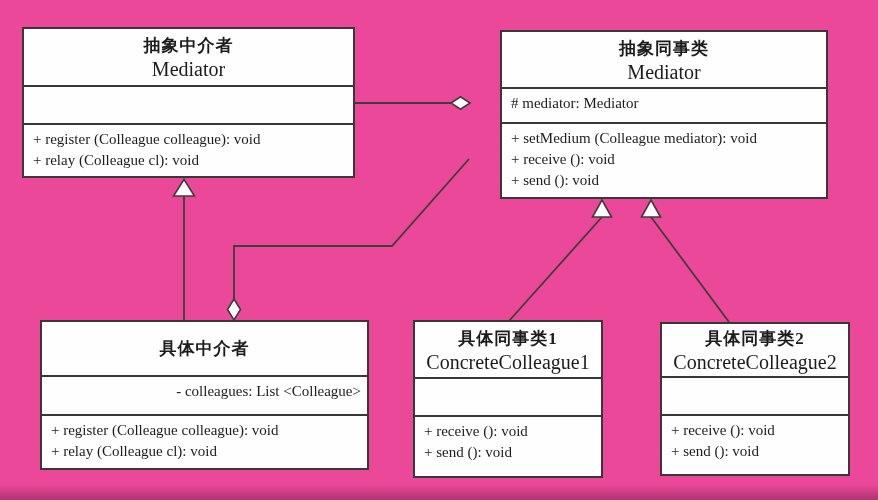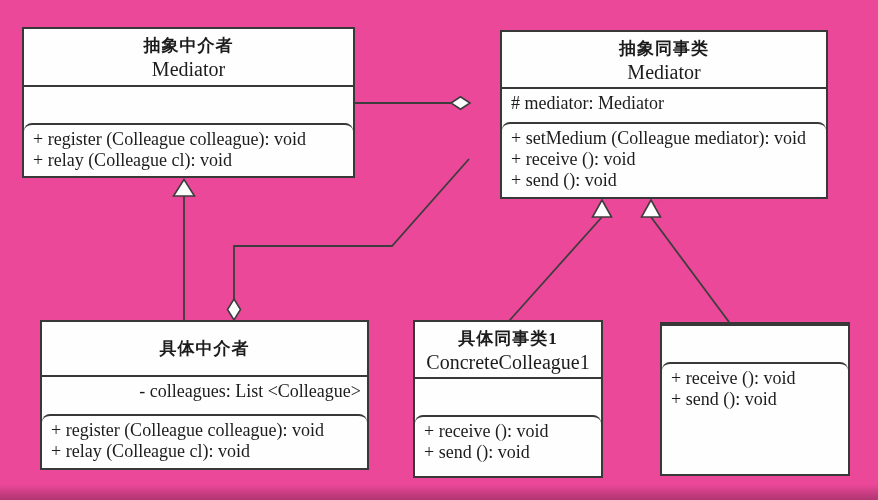--- a/index.html
+++ b/index.html
@@ -38,23 +38,23 @@
     font-weight: 700; font-size: 17px; line-height: 24px; letter-spacing: 1px;
   }
   .box-title .en {
     font-weight: 400; font-size: 20px; line-height: 22px;
   }
   .box-attrs, .box-methods {
     box-sizing: border-box;
     border-top: 2px solid #383838;
     padding: 4px 6px 0 9px;
   }
-  .box-methods { flex: 1 1 auto; border-radius: 8px; }
+  .box-methods { flex: 1 1 auto; }
   .member {
-    font-size: 18px; line-height: 21px; white-space: nowrap;
+    font-size: 15px; line-height: 21px; white-space: nowrap;
   }
   
   .box-mediator            { left: 22px;  top: 27px;  width: 333px; height: 151px; }
   .box-mediator .box-title { height: 56px; }
   .box-mediator .box-attrs { height: 38px; }
   .box-colleague            { left: 470px; top: 30px;  width: 328px; height: 169px; margin-left: 30px; }
   .box-colleague .box-title { height: 55px; }
   .box-colleague .box-attrs { height: 35px; }
   .box-concrete-mediator            { left: 40px;  top: 320px; width: 329px; height: 150px; }
   .box-concrete-mediator .box-title { height: 53px; }
@@ -150,20 +150,24 @@
       <div class="en">ConcreteColleague1</div>
     </div>
     <div class="box-attrs"></div>
     <div class="box-methods">
       <div class="member">+ receive (): void</div>
       <div class="member">+ send (): void</div>
     </div>
   </div>
 
   <div class="uml-box box-concrete-colleague-2">
+    <div class="box-title">
+      <div class="cn">具体同事类2</div>
+      <div class="en">ConcreteColleague2</div>
+    </div>
     <div class="box-attrs"></div>
     <div class="box-methods">
       <div class="member">+ receive (): void</div>
       <div class="member">+ send (): void</div>
     </div>
   </div>
 
   <div id="bottom-shadow"></div>
 </div>
 

